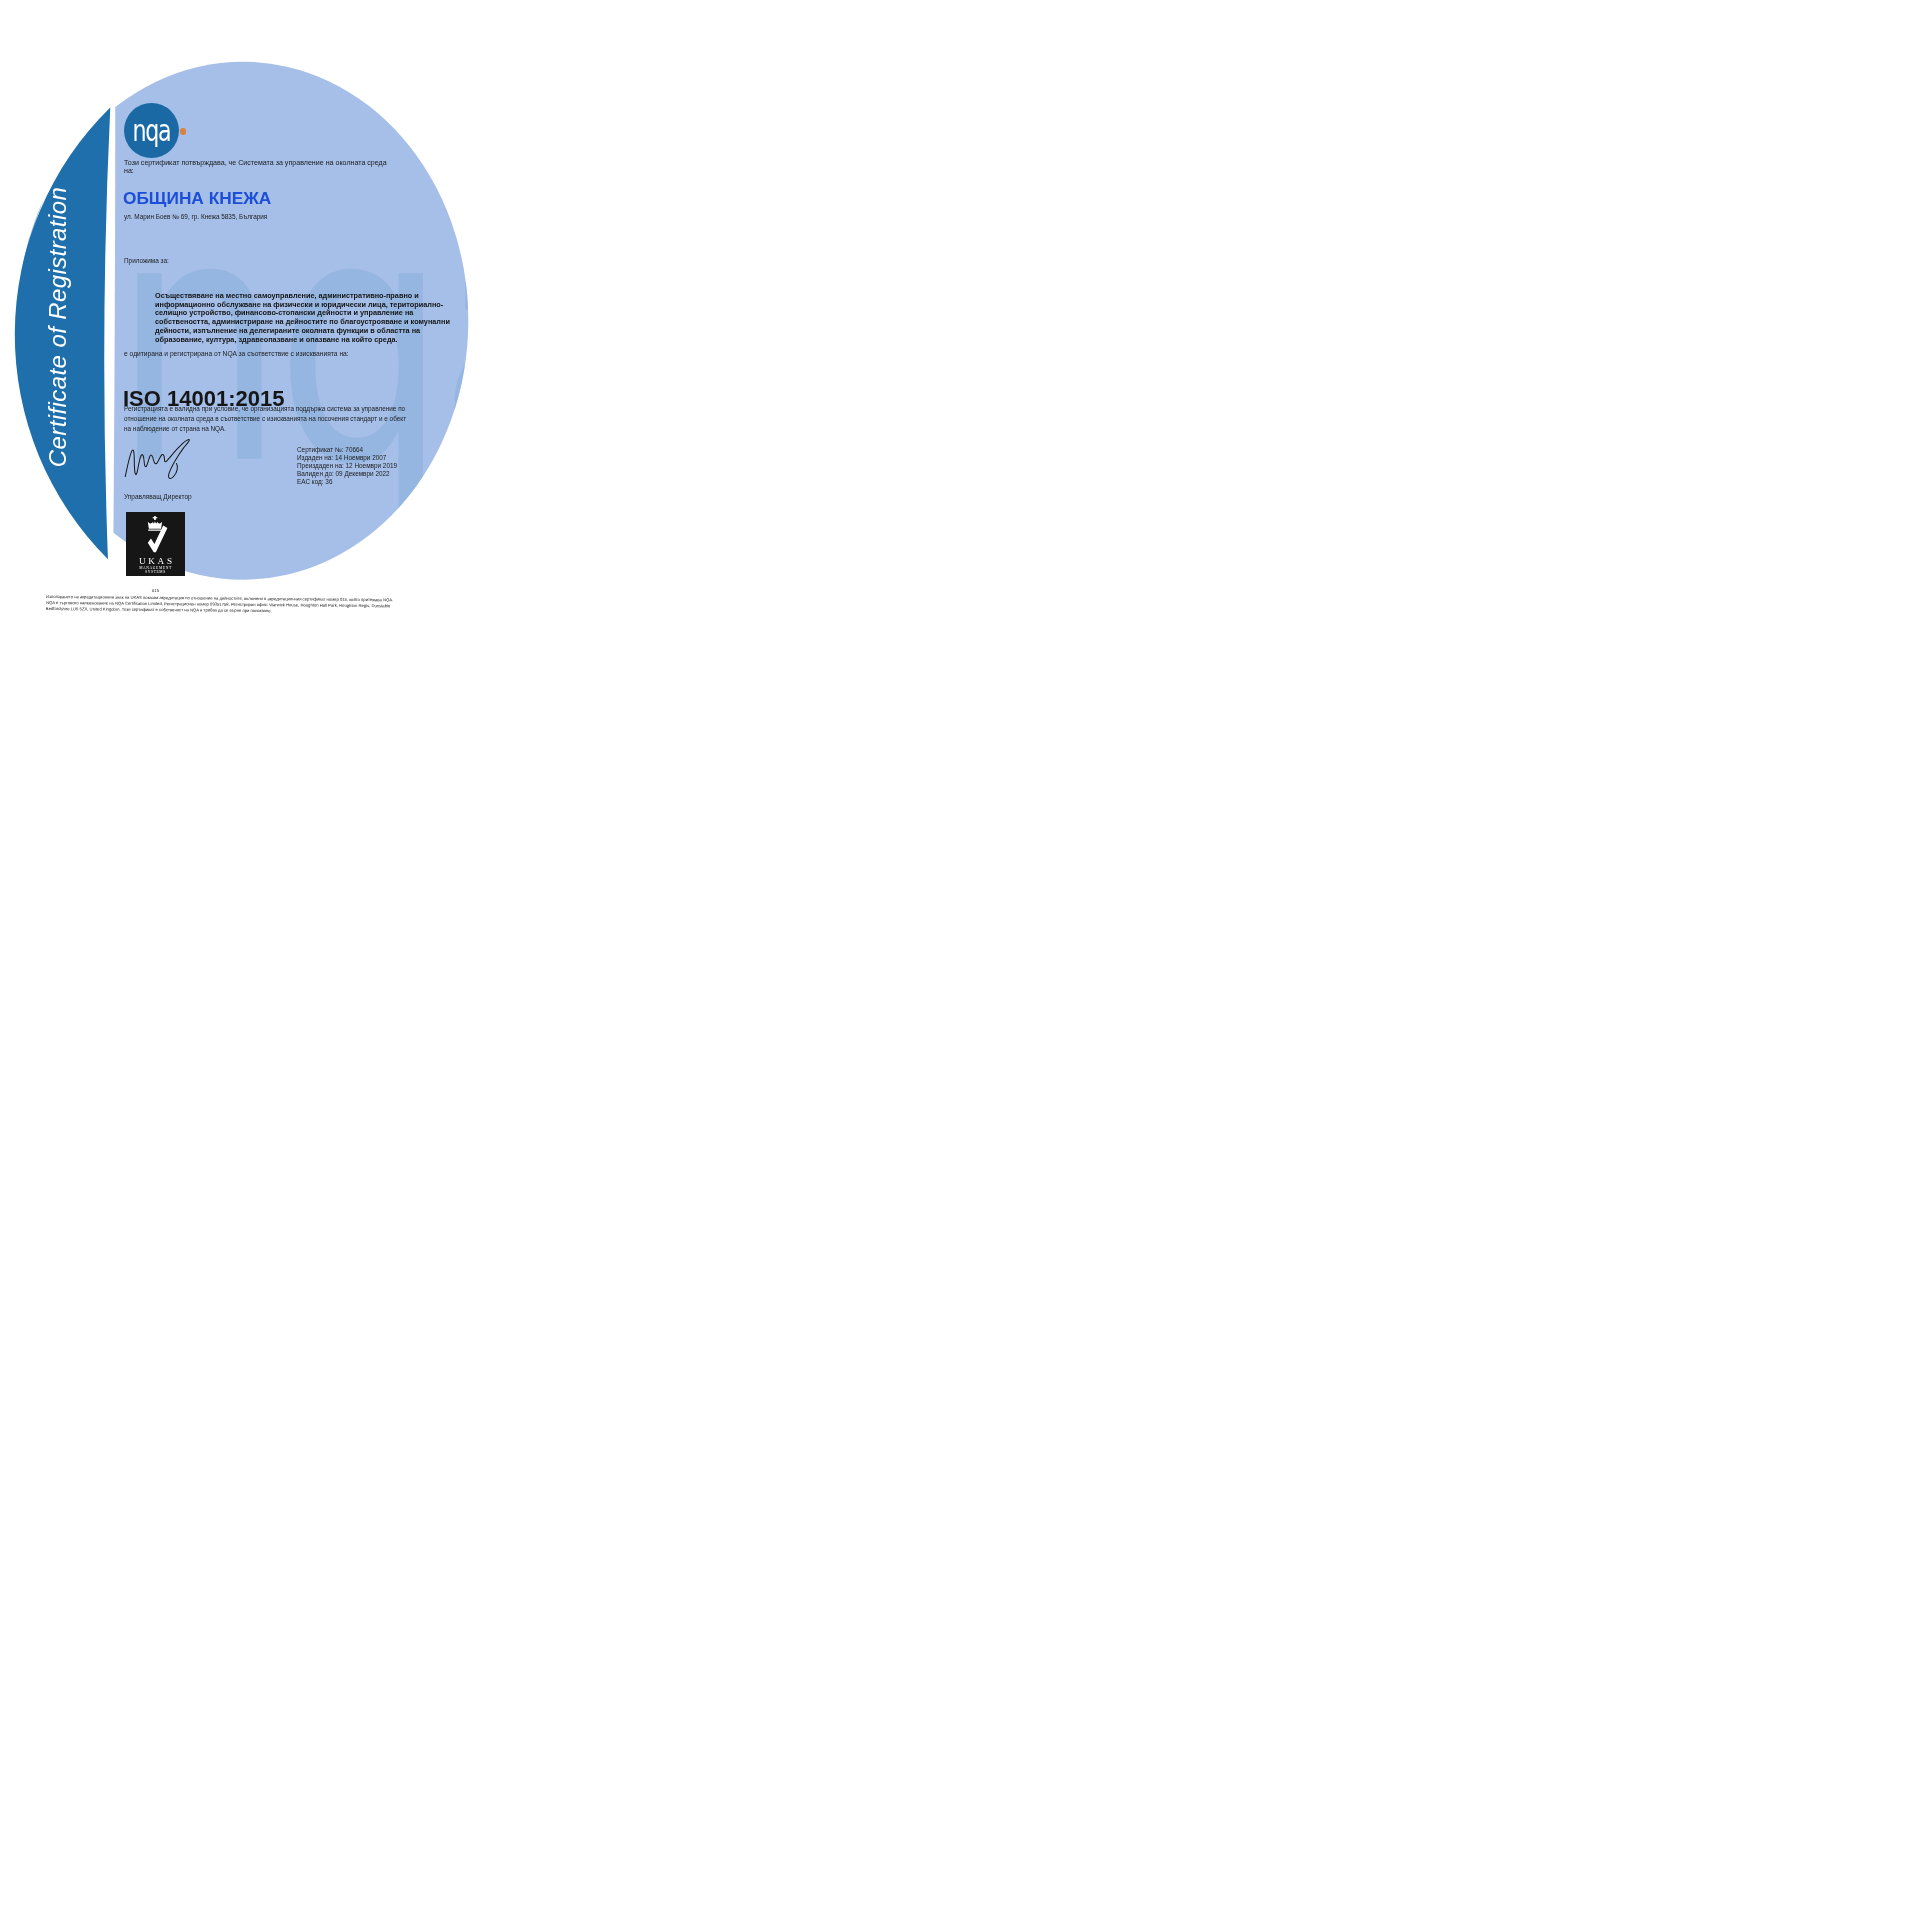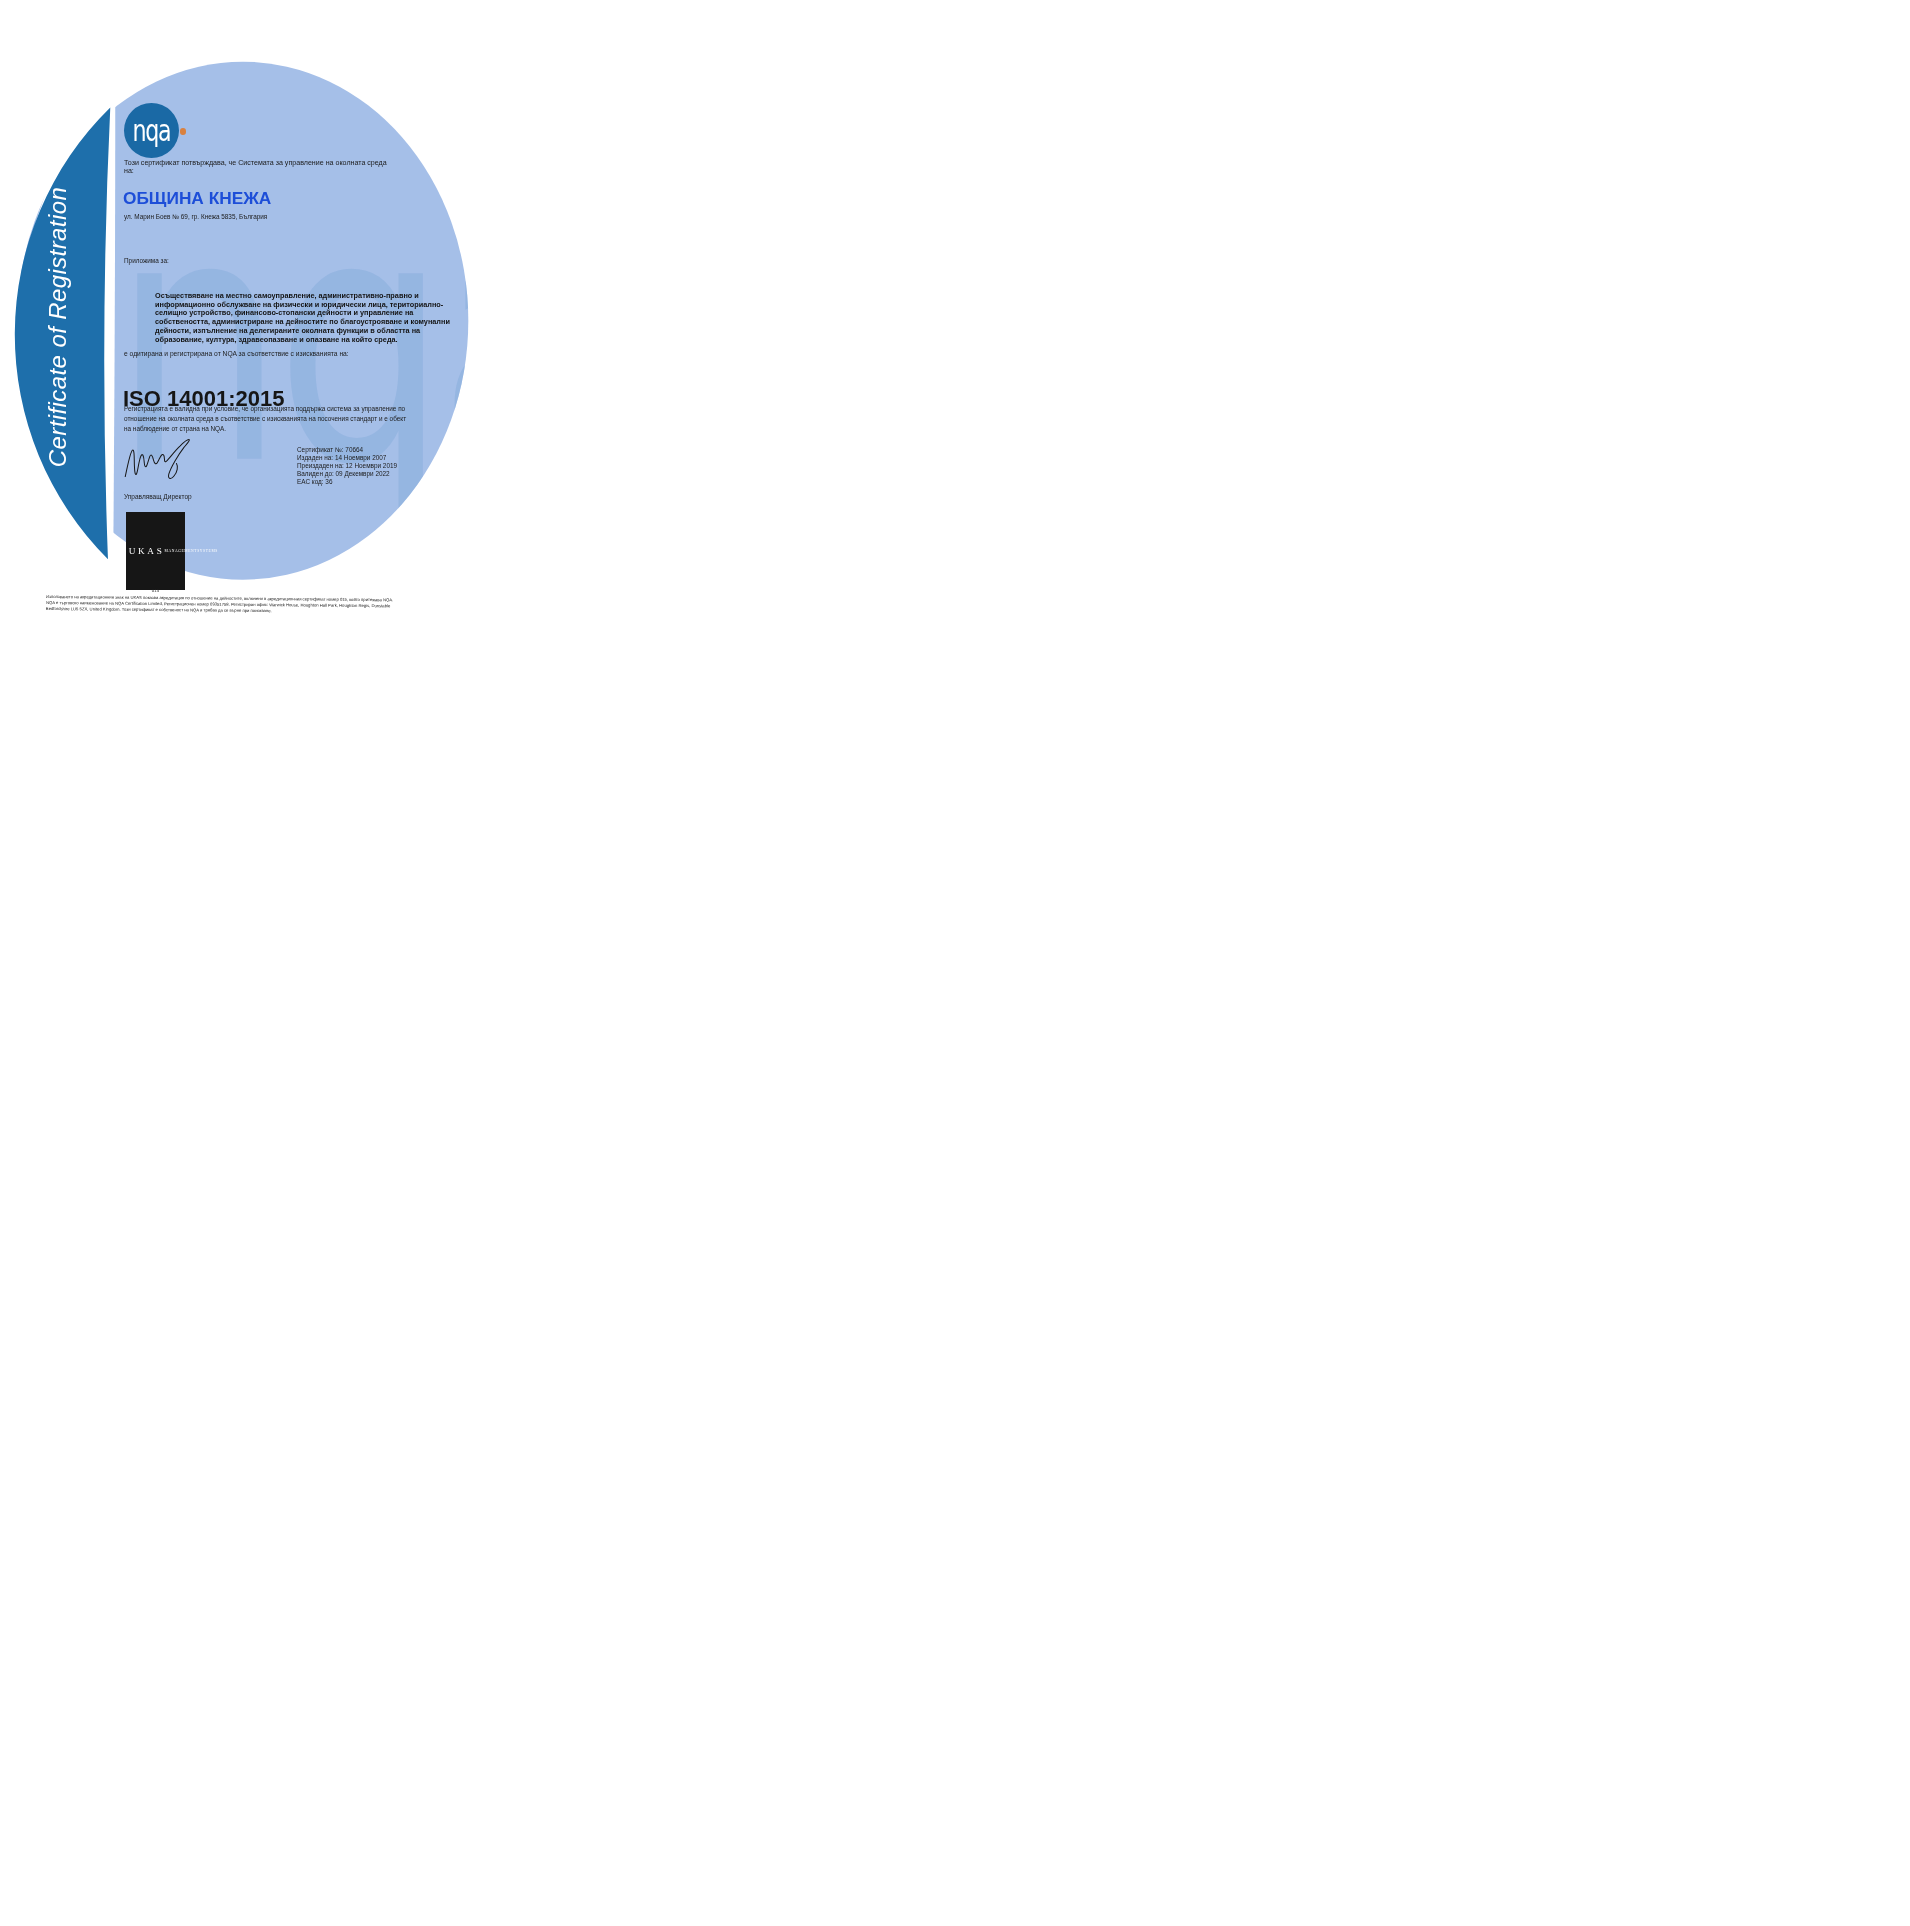--- a/index.html
+++ b/index.html
@@ -44,22 +44,22 @@
   .audited{left:124px;top:350px;width:277px;font-size:6.7px;}
   .standard{left:123px;top:386px;font-size:22px;font-weight:bold;color:#161616;}
   .validity{left:124px;top:404px;width:312px;font-size:6.4px;line-height:10px;}
   .signatory{left:124px;top:493px;font-size:6.5px;}
   .details{left:297px;top:446px;font-size:6.4px;line-height:8px;}
   .details div{white-space:nowrap;}
   
   .signature-svg{position:absolute;left:122px;top:438px;width:82px;height:47px;}
   
   .ukas-box{
-    position:absolute;left:126px;top:512px;width:59px;height:78px;background:#161616;
-    display:flex;align-items:center;
+    position:absolute;left:126px;top:512px;width:59px;height:64px;background:#161616;
+    display:flex;flex-direction:column;align-items:center;
   }
   .ukas-graphic{width:35px;height:40px;margin-top:3.1px;}
   .ukas-title{color:#fff;font-family:"Liberation Serif", serif;font-size:9.2px;letter-spacing:2.7px;text-indent:2.7px;margin-top:0.8px;}
   .ukas-sub{color:#fff;font-family:"Liberation Serif", serif;font-size:3.7px;letter-spacing:0.6px;line-height:4.4px;}
   .ukas-number{position:absolute;left:126px;top:588px;width:59px;text-align:center;font-size:4.4px;color:#222;}
   
   .footer{
     left:46px;top:594px;width:408px;font-size:4.2px;line-height:5.9px;color:#1a1a1a;
     transform:rotate(0.55deg);transform-origin:left top;
   }

